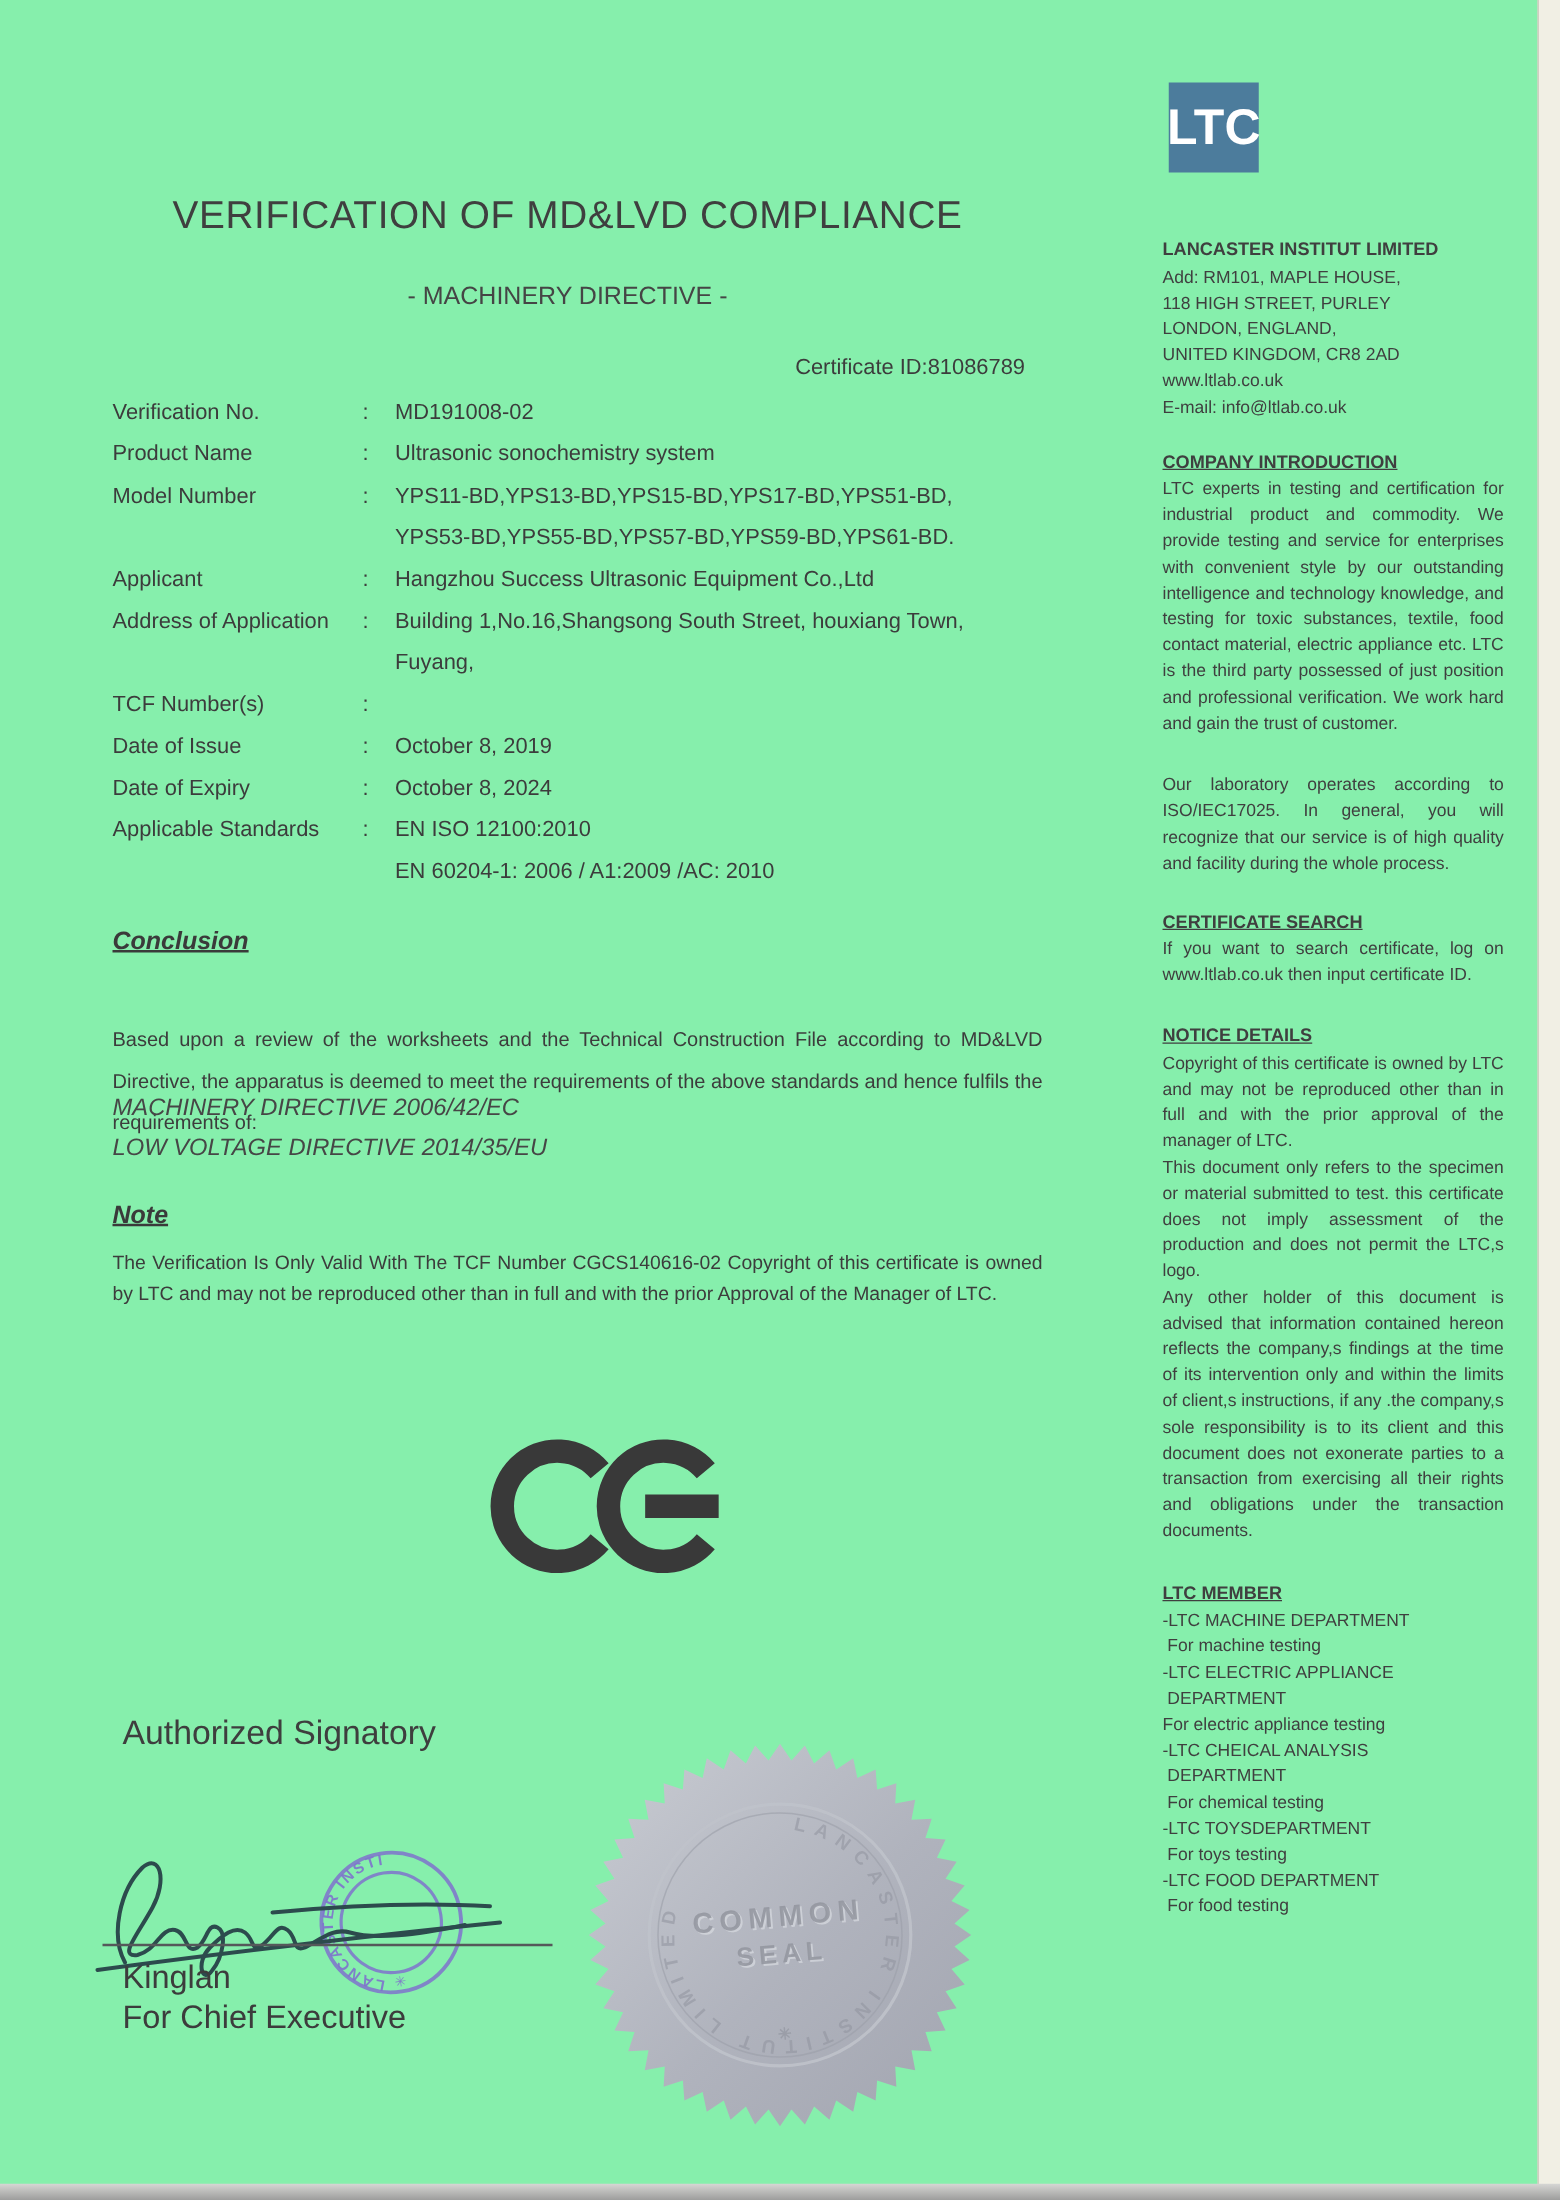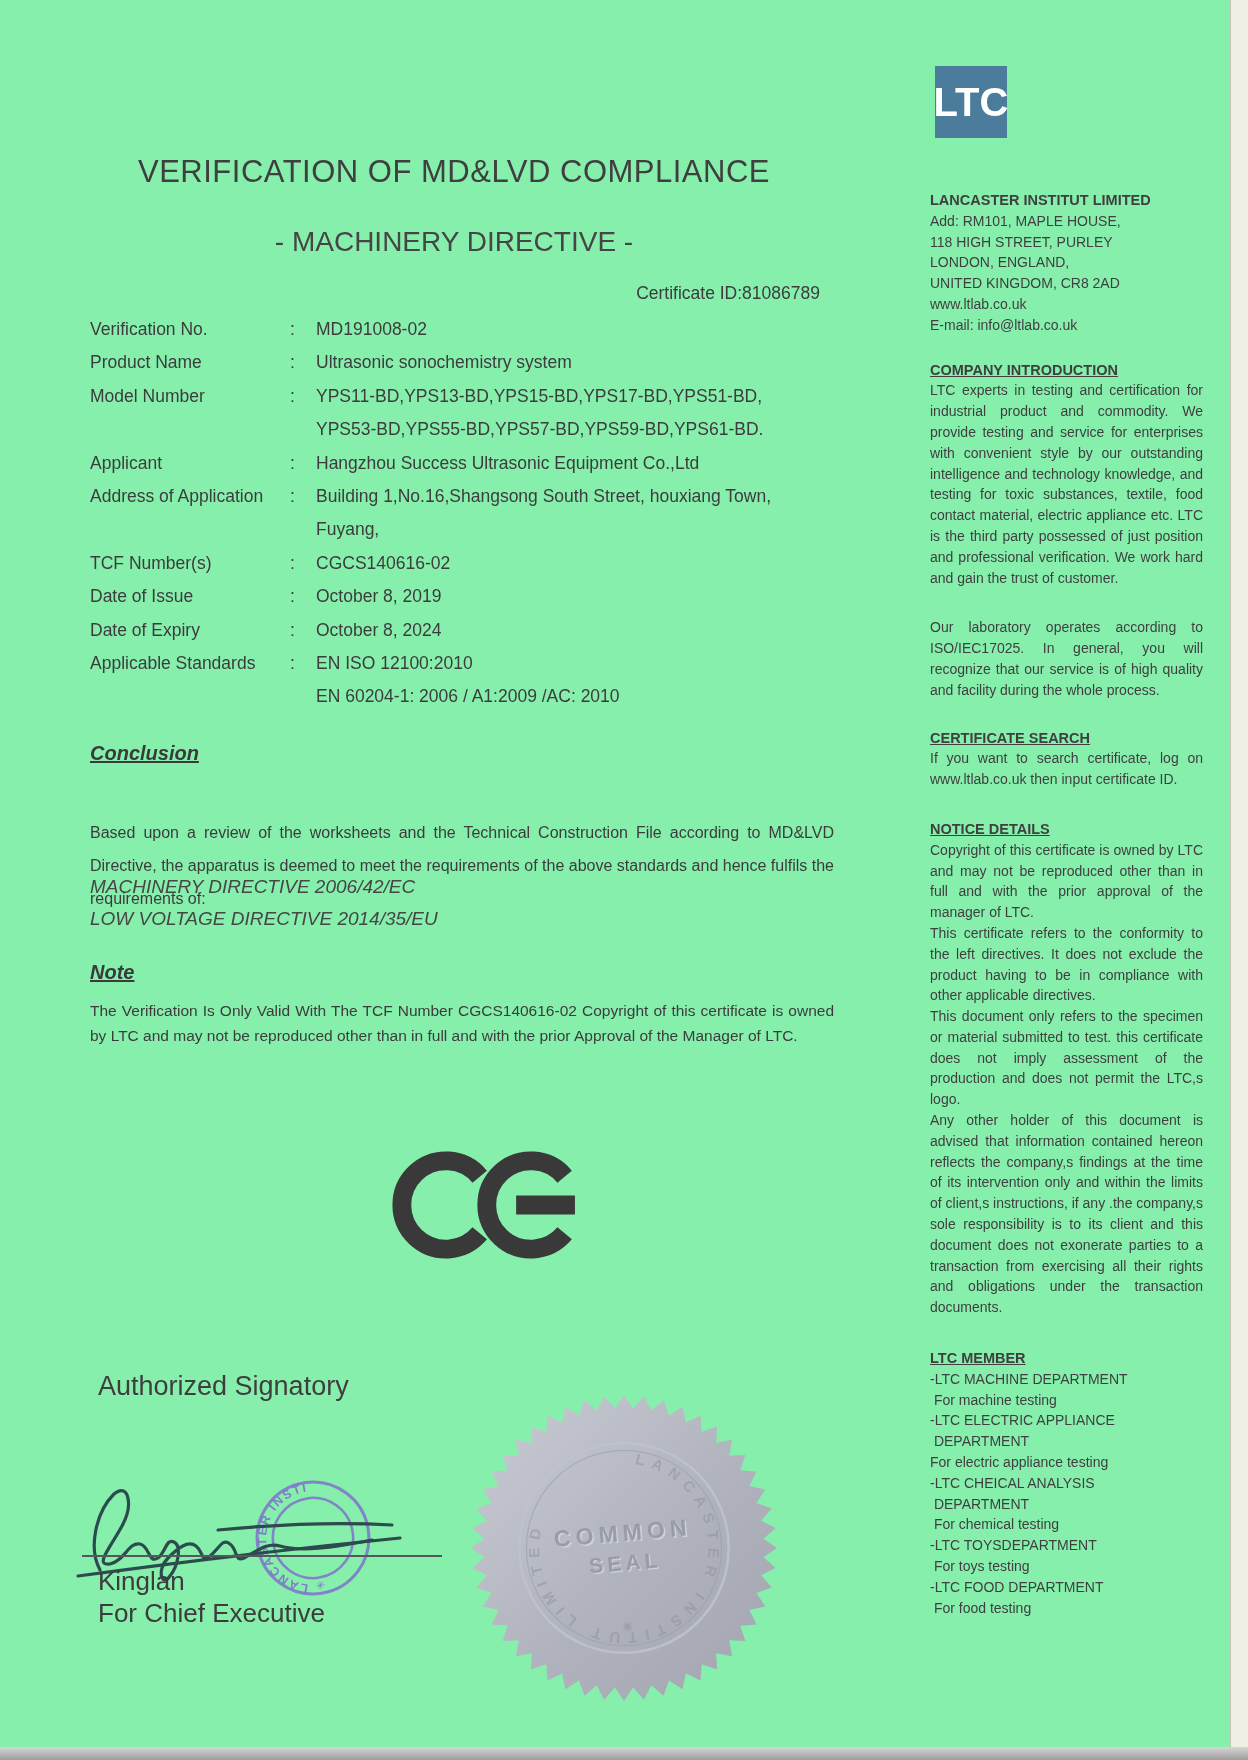--- a/index.html
+++ b/index.html
@@ -3,21 +3,21 @@
 <meta charset="utf-8">
 <style>
   html,body{margin:0;padding:0;}
   body{background:#e6e6e6;font-family:"Liberation Sans",sans-serif;color:#3c3c3c;}
   .page{position:relative;width:1248px;height:1760px;background:#86efac;overflow:hidden;margin:0 auto;}
 
   .logo{position:absolute;left:935px;top:66px;width:72px;height:72px;background:#4c7c9c;
         color:#fff;font-weight:bold;font-size:40px;display:flex;align-items:center;justify-content:center;letter-spacing:0px;}
 
   .title{position:absolute;left:88px;top:154px;width:732px;text-align:center;font-size:31px;color:#3f3f3f;letter-spacing:0.5px;}
-  .subtitle{position:absolute;left:88px;top:226px;width:732px;text-align:center;font-size:28px;color:#454545;}
+  .subtitle{position:absolute;left:88px;top:226px;width:732px;text-align:center;font-size:20px;color:#454545;}
   .certid{position:absolute;left:88px;top:283px;width:732px;text-align:right;font-size:17.5px;}
 
   .fields{position:absolute;left:90px;top:313px;width:748px;font-size:17.5px;line-height:33.4px;}
   .frow{display:flex;}
   .flabel{width:200px;flex:none;}
   .fcolon{width:26px;flex:none;text-align:left;}
   .fval{flex:1;}
 
   .sec-h{position:absolute;left:90px;font-size:20px;font-weight:bold;font-style:italic;text-decoration:underline;color:#3a3a3a;}
   .sec-h.conclusion{top:742px;}
@@ -97,23 +97,20 @@
     <div class="frow">
       <div class="flabel">Address of Application</div>
       <div class="fcolon">:</div>
       <div class="fval">
           <div>Building 1,No.16,Shangsong South Street, houxiang Town, Fuyang,</div>
         </div>
     </div>
     <div class="frow">
       <div class="flabel">TCF Number(s)</div>
       <div class="fcolon">:</div>
-      <div class="fval">
-          <div>CGCS140616-02</div>
-        </div>
     </div>
     <div class="frow">
       <div class="flabel">Date of Issue</div>
       <div class="fcolon">:</div>
       <div class="fval">
           <div>October 8, 2019</div>
         </div>
     </div>
     <div class="frow">
       <div class="flabel">Date of Expiry</div>
@@ -213,21 +210,20 @@
     <div class="sb-p">LTC experts in testing and certification for industrial product and commodity. We provide testing and service for enterprises with convenient style by our outstanding intelligence and technology knowledge, and testing for toxic substances, textile, food contact material, electric appliance etc. LTC is the third party possessed of just position and professional verification. We work hard and gain the trust of customer.</div>
 
     <div class="sb-p gap">Our laboratory operates according to ISO/IEC17025. In general, you will recognize that our service is of high quality and facility during the whole process.</div>
 
     <div class="sb-h m2">CERTIFICATE SEARCH</div>
     <div class="sb-p">If you want to search certificate, log on www.ltlab.co.uk then input certificate ID.</div>
 
     <div class="sb-h m3">NOTICE DETAILS</div>
     <div>
         <div class="sb-p">Copyright of this certificate is owned by LTC and may not be reproduced other than in full and with the prior approval of the manager of LTC.</div>
-        <div class="sb-p">This certificate refers to the conformity to the left directives. It does not exclude the product having to be in compliance with other applicable directives.</div>
         <div class="sb-p">This document only refers to the specimen or material submitted to test. this certificate does not imply assessment of the production and does not permit the LTC,s logo.</div>
         <div class="sb-p">Any other holder of this document is advised that information contained hereon reflects the company,s findings at the time of its intervention only and within the limits of client,s instructions, if any .the company,s sole responsibility is to its client and this document does not exonerate parties to a transaction from exercising all their rights and obligations under the transaction documents.</div>
       </div>
 
     <div class="sb-h m4">LTC MEMBER</div>
     <div>
         <div class="sb-member-line">-LTC MACHINE DEPARTMENT</div>
         <div class="sb-member-line"> For machine testing</div>
         <div class="sb-member-line">-LTC ELECTRIC APPLIANCE</div>
         <div class="sb-member-line"> DEPARTMENT</div>

